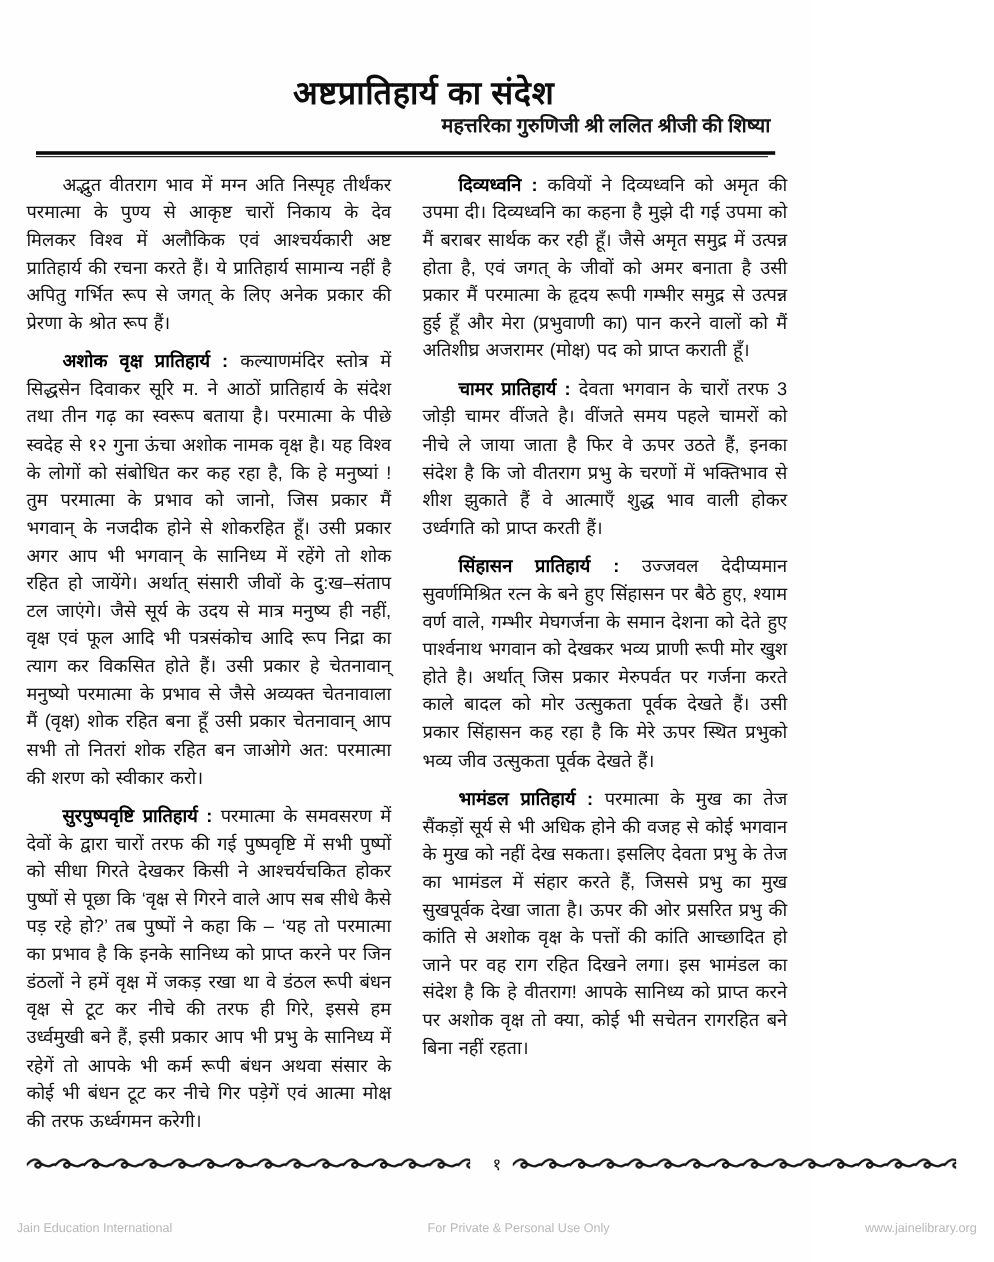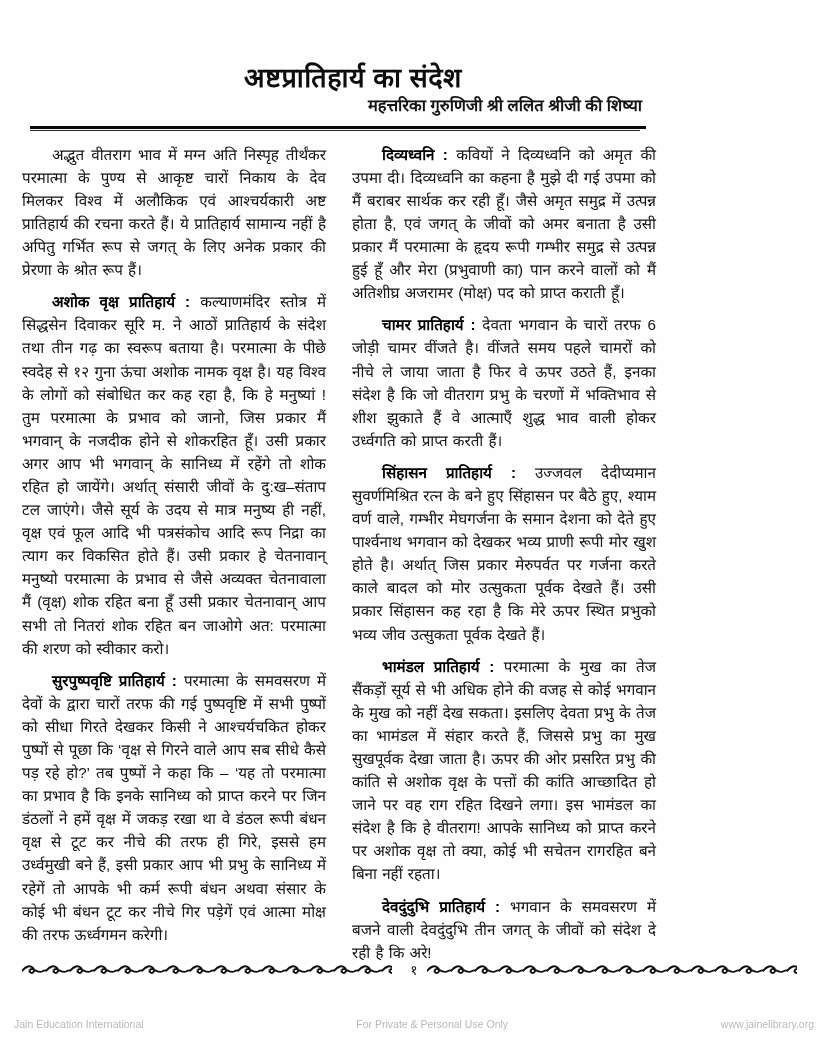--- a/index.html
+++ b/index.html
@@ -182,27 +182,26 @@
       <p class="para indent"><span class="lead">अशोक वृक्ष प्रातिहार्य :</span><span> कल्याणमंदिर स्तोत्र में सिद्धसेन दिवाकर  सूरि म. ने आठों प्रातिहार्य के संदेश तथा तीन गढ़ का स्वरूप  बताया है। परमात्मा के पीछे स्वदेह से १२ गुना ऊंचा अशोक नामक वृक्ष है। यह विश्व के लोगों को संबोधित कर कह रहा  है, कि हे मनुष्यां ! तुम परमात्मा के प्रभाव को जानो, जिस प्रकार मैं भगवान् के नजदीक होने से शोकरहित हूँ। उसी प्रकार अगर आप भी भगवान् के सानिध्य में रहेंगे तो शोक रहित हो जायेंगे। अर्थात् संसारी जीवों के दु:ख–संताप टल जाएंगे। जैसे सूर्य के उदय से मात्र मनुष्य ही नहीं, वृक्ष एवं  फूल आदि भी पत्रसंकोच आदि रूप निद्रा का त्याग कर विकसित  होते हैं। उसी प्रकार हे चेतनावान् मनुष्यो परमात्मा के प्रभाव से जैसे अव्यक्त चेतनावाला मैं (वृक्ष) शोक रहित बना हूँ  उसी प्रकार चेतनावान् आप सभी तो नितरां शोक रहित बन जाओगे  अत: परमात्मा की शरण को स्वीकार करो।</span></p>
 
       <p class="para indent"><span class="lead">सुरपुष्पवृष्टि प्रातिहार्य :</span><span> परमात्मा के समवसरण में देवों के  द्वारा चारों तरफ की गई पुष्पवृष्टि में सभी पुष्पों को सीधा गिरते देखकर किसी ने आश्चर्यचकित होकर पुष्पों से पूछा कि  ‘वृक्ष से गिरने वाले आप सब सीधे कैसे पड़ रहे हो?’ तब पुष्पों ने कहा कि – ‘यह तो परमात्मा का प्रभाव है कि इनके सानिध्य को प्राप्त करने पर जिन डंठलों ने हमें वृक्ष में जकड़ रखा था वे डंठल रूपी बंधन वृक्ष से टूट कर नीचे की तरफ ही गिरे, इससे हम उर्ध्वमुखी बने हैं, इसी प्रकार आप भी प्रभु के सानिध्य में रहेगें तो आपके भी कर्म रूपी बंधन अथवा संसार के  कोई भी बंधन टूट कर नीचे गिर पड़ेगें  एवं आत्मा मोक्ष की तरफ ऊर्ध्वगमन करेगी।</span></p>
 
     </div>
 
     <div class="col col-right">
 
       <p class="para indent"><span class="lead">दिव्यध्वनि :</span><span> कवियों ने दिव्यध्वनि को अमृत की उपमा दी।  दिव्यध्वनि का कहना है मुझे दी गई उपमा को मैं बराबर सार्थक कर रही हूँ। जैसे अमृत समुद्र में उत्पन्न होता है, एवं जगत् के जीवों को अमर बनाता है उसी प्रकार मैं परमात्मा के हृदय रूपी गम्भीर समुद्र से उत्पन्न हुई हूँ और मेरा (प्रभुवाणी का) पान करने वालों को मैं अतिशीघ्र अजरामर (मोक्ष) पद को प्राप्त कराती हूँ।</span></p>
 
-      <p class="para indent"><span class="lead">चामर प्रातिहार्य :</span><span> देवता भगवान के चारों तरफ 6 जोड़ी चामर वींजते है। वींजते समय पहले चामरों को नीचे ले जाया जाता है फिर वे ऊपर उठते हैं, इनका संदेश है कि जो  वीतराग प्रभु के चरणों में भक्तिभाव से शीश  झुकाते हैं वे आत्माएँ शुद्ध भाव वाली होकर उर्ध्वगति को प्राप्त करती हैं।</span></p>
+      <p class="para indent"><span class="lead">चामर प्रातिहार्य :</span><span> देवता भगवान के चारों तरफ 3 जोड़ी चामर वींजते है। वींजते समय पहले चामरों को नीचे ले जाया जाता है फिर वे ऊपर उठते हैं, इनका संदेश है कि जो  वीतराग प्रभु के चरणों में भक्तिभाव से शीश  झुकाते हैं वे आत्माएँ शुद्ध भाव वाली होकर उर्ध्वगति को प्राप्त करती हैं।</span></p>
 
       <p class="para indent"><span class="lead">सिंहासन प्रातिहार्य :</span><span> उज्जवल देदीप्यमान सुवर्णमिश्रित रत्न के बने हुए सिंहासन पर बैठे हुए, श्याम वर्ण वाले, गम्भीर मेघगर्जना के समान देशना को देते हुए पार्श्वनाथ भगवान को देखकर भव्य प्राणी रूपी मोर खुश होते है। अर्थात् जिस प्रकार मेरुपर्वत पर गर्जना करते काले बादल को मोर उत्सुकता पूर्वक देखते हैं। उसी प्रकार सिंहासन कह रहा है कि मेरे ऊपर स्थित प्रभुको भव्य जीव उत्सुकता पूर्वक देखते हैं।</span></p>
 
       <p class="para indent"><span class="lead">भामंडल प्रातिहार्य :</span><span> परमात्मा के मुख का तेज सैंकड़ों सूर्य से  भी अधिक होने की वजह से कोई भगवान के मुख को नहीं देख सकता। इसलिए देवता प्रभु के तेज का भामंडल में संहार करते  हैं, जिससे प्रभु का मुख सुखपूर्वक देखा जाता है। ऊपर की ओर  प्रसरित प्रभु की कांति से अशोक वृक्ष के पत्तों की कांति आच्छादित हो जाने पर वह राग रहित दिखने लगा। इस भामंडल का संदेश  है कि हे वीतराग! आपके सानिध्य को प्राप्त करने पर अशोक  वृक्ष तो क्या, कोई भी सचेतन रागरहित बने बिना नहीं रहता।</span></p>
 
-      <p class="para indent"><span class="lead">देवदुंदुभि प्रातिहार्य :</span><span> भगवान के समवसरण में बजने वाली  देवदुंदुभि तीन जगत् के जीवों को संदेश दे रही है कि अरे!</span></p>
 
     </div>
   </div>
 
   <div class="divider-row">
 
     <div class="orn">
       <svg width="370" height="16" viewBox="0 0 370 16" preserveAspectRatio="none">
         <defs>
           <pattern id="curlA" x="0" y="0" width="24" height="16" patternUnits="userSpaceOnUse">

